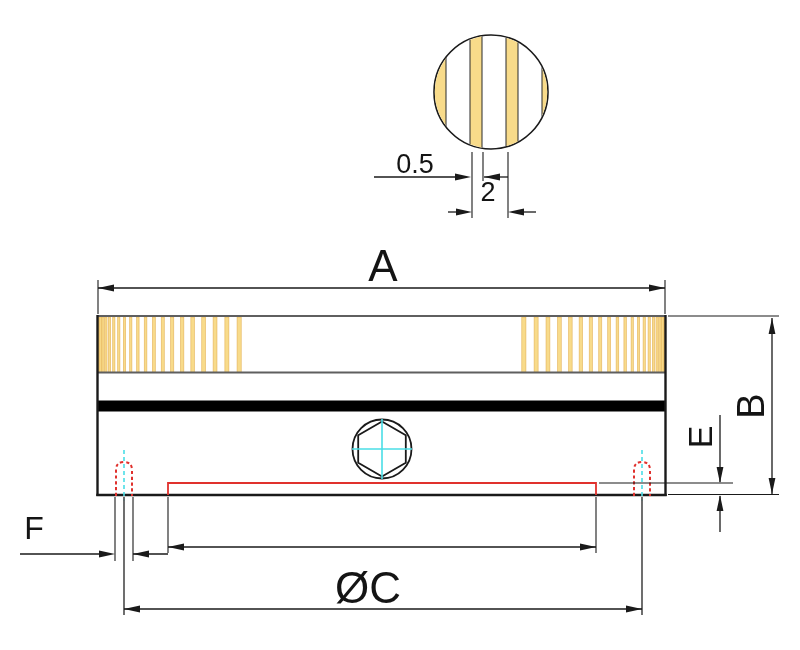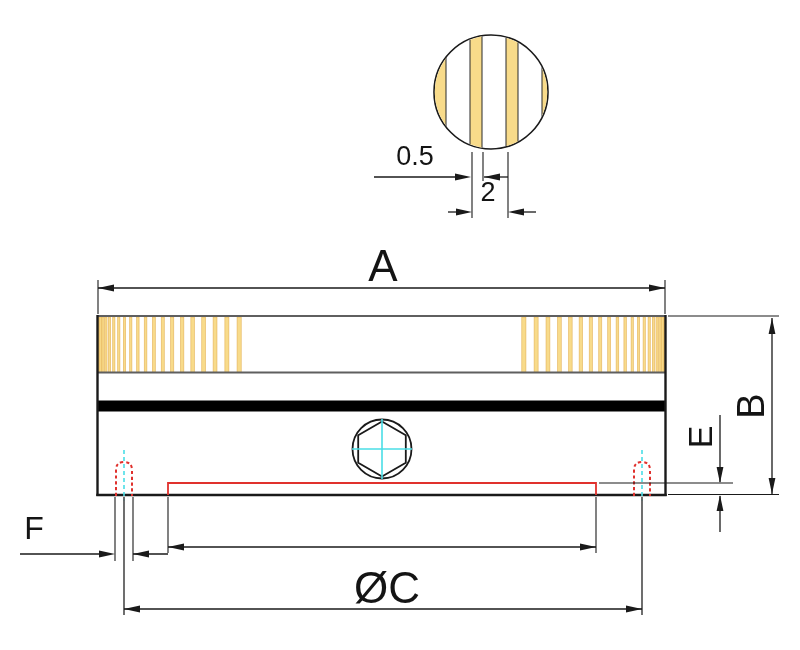--- a/index.html
+++ b/index.html
@@ -130,16 +130,16 @@
       <line x1="20" y1="554" x2="100" y2="554" stroke="#1A1A1A" stroke-width="1.3"></line>
       <polygon points="115,554 99,550.6 99,557.4" fill="#1A1A1A"></polygon>
       <line x1="133" y1="554" x2="168" y2="554" stroke="#1A1A1A" stroke-width="1.3"></line>
       <polygon points="133,554 149,550.6 149,557.4" fill="#1A1A1A"></polygon>
     </svg>
 
   <div class="lbl" style="left:383px;top:266px;font-size:44px">A</div>
   <div class="lbl rot" style="left:751px;top:406px;font-size:38px">B</div>
   <div class="lbl rot" style="left:700px;top:437px;font-size:34px">E</div>
   <div class="lbl" style="left:34px;top:528px;font-size:32px">F</div>
-  <div class="lbl" style="left:387px;top:588px;font-size:44px">ØC</div>
-  <div class="lbl" style="left:415px;top:156px;font-size:27px">0.5</div>
+  <div class="lbl" style="left:368px;top:588px;font-size:44px">ØC</div>
+  <div class="lbl" style="left:415px;top:164px;font-size:27px">0.5</div>
   <div class="lbl" style="left:488px;top:192px;font-size:27px">2</div>
 </div>
 
 </body></html>

